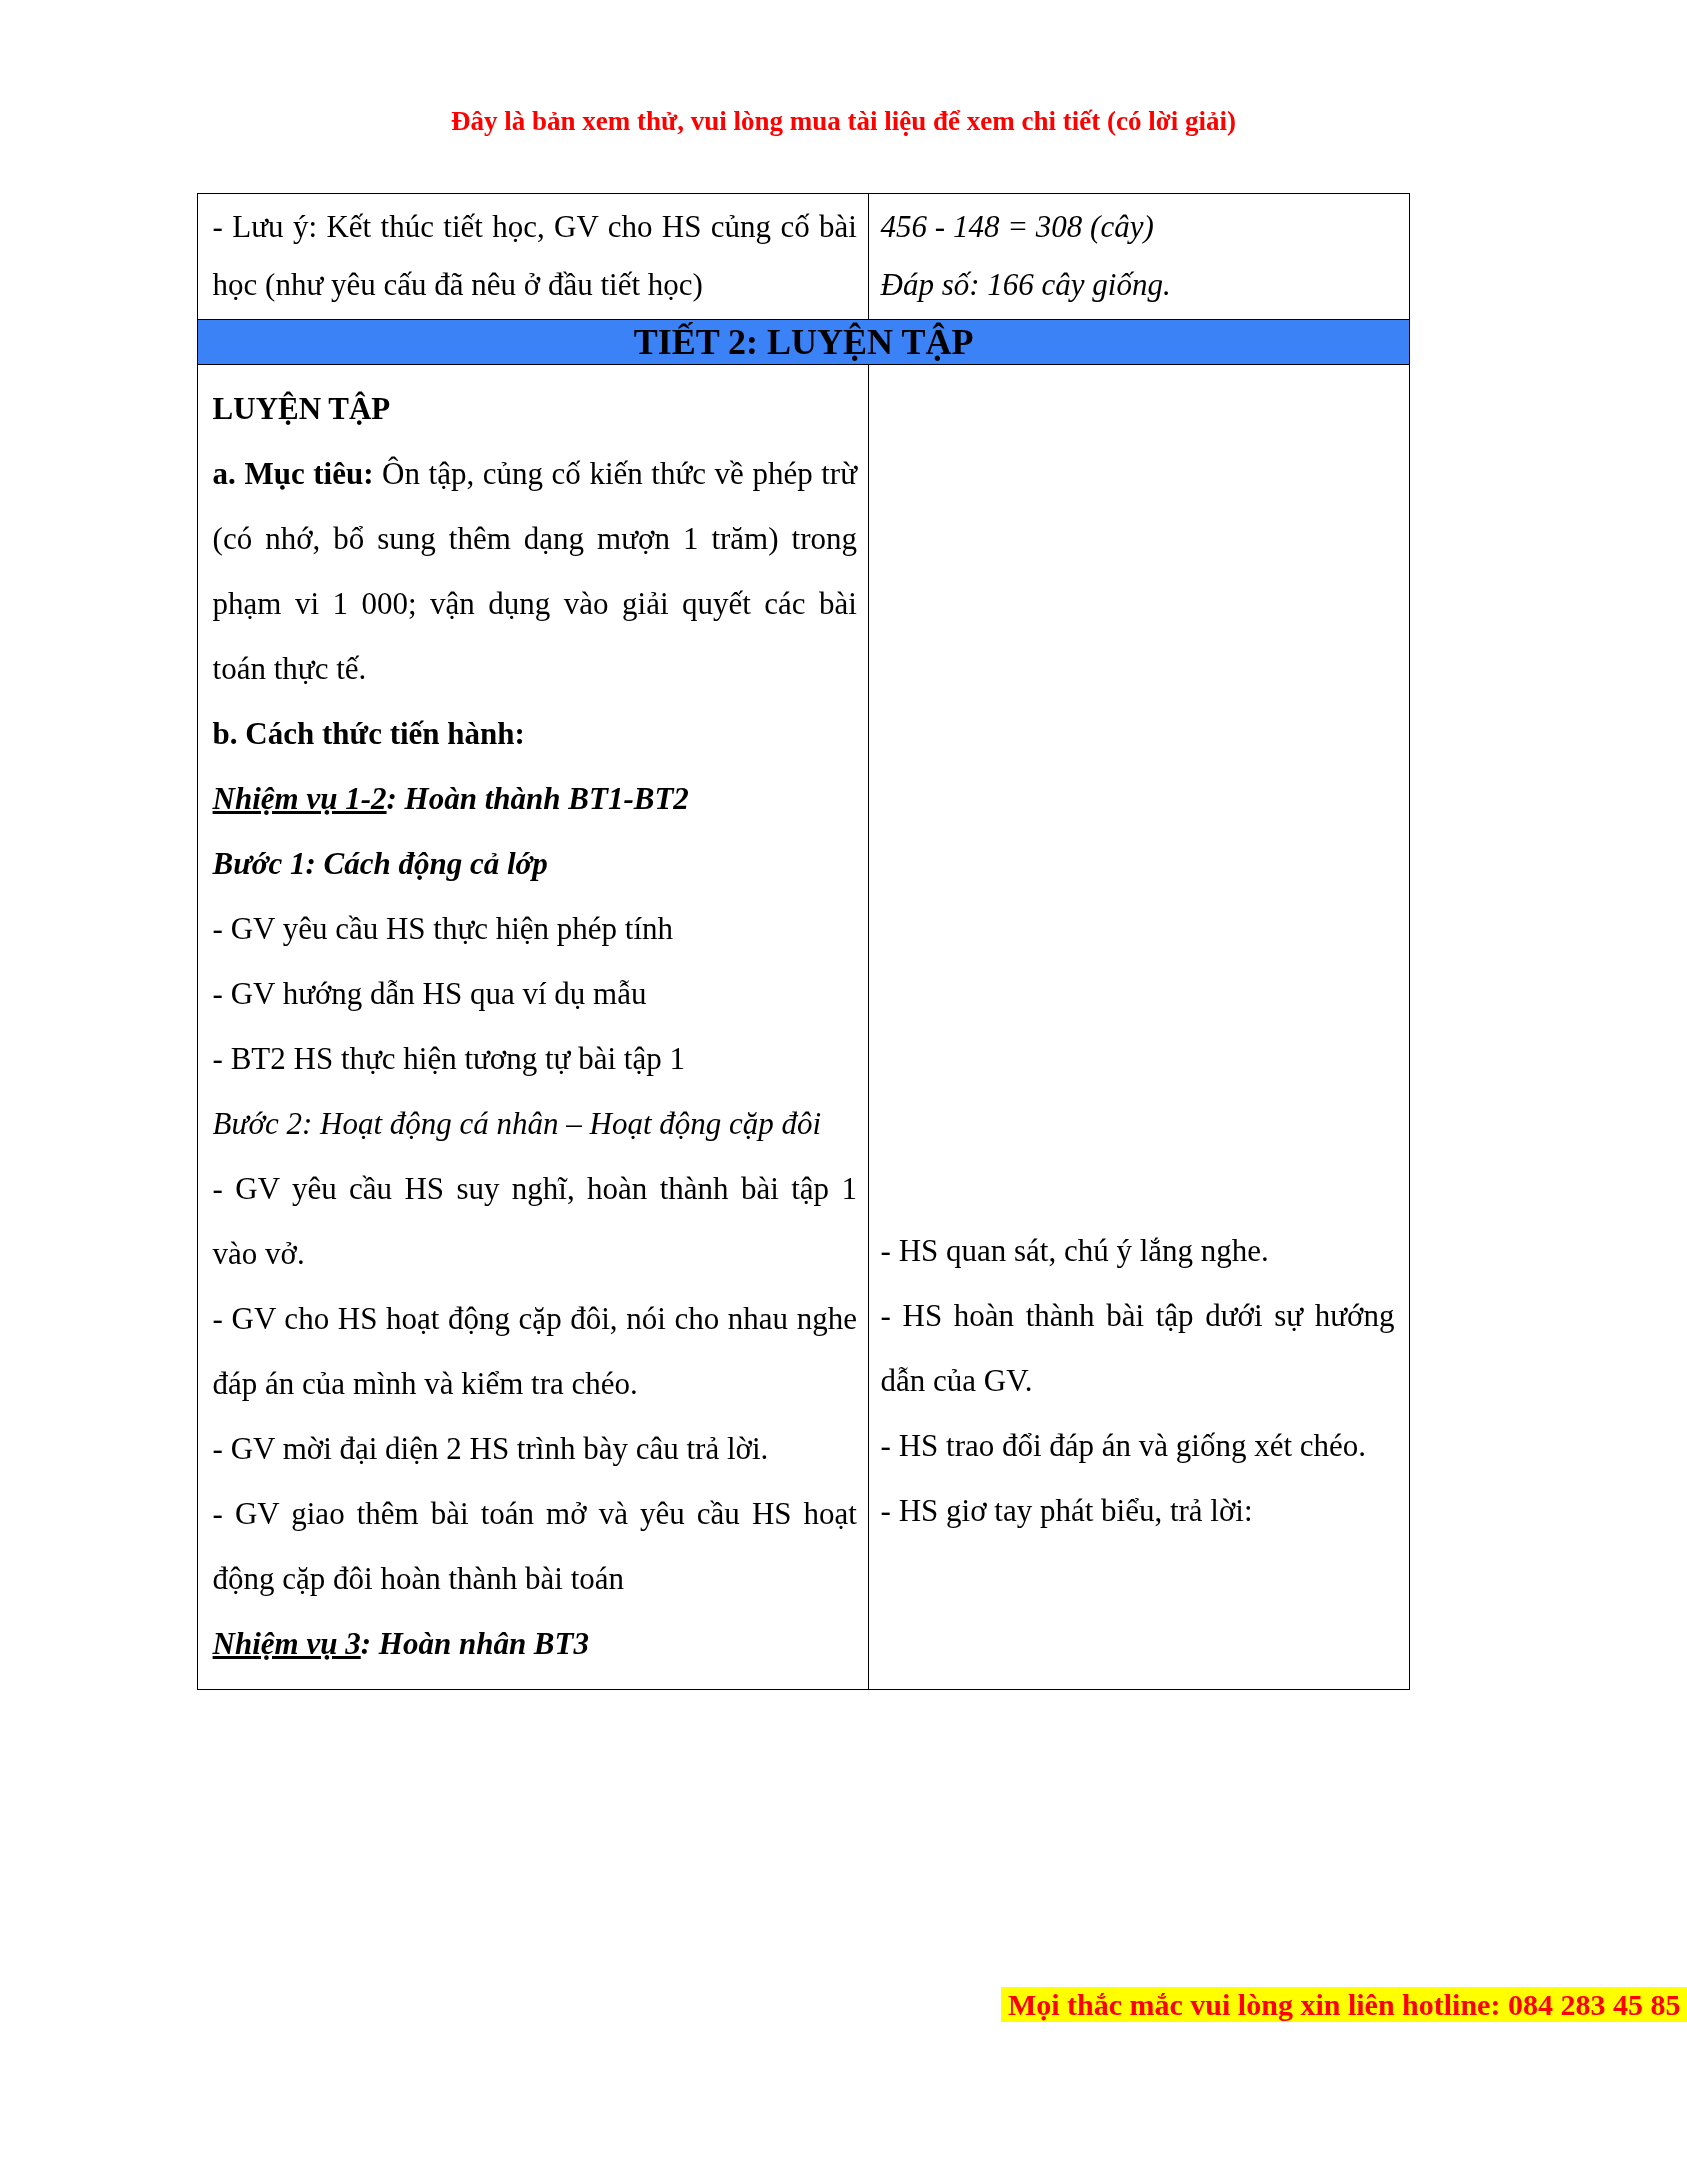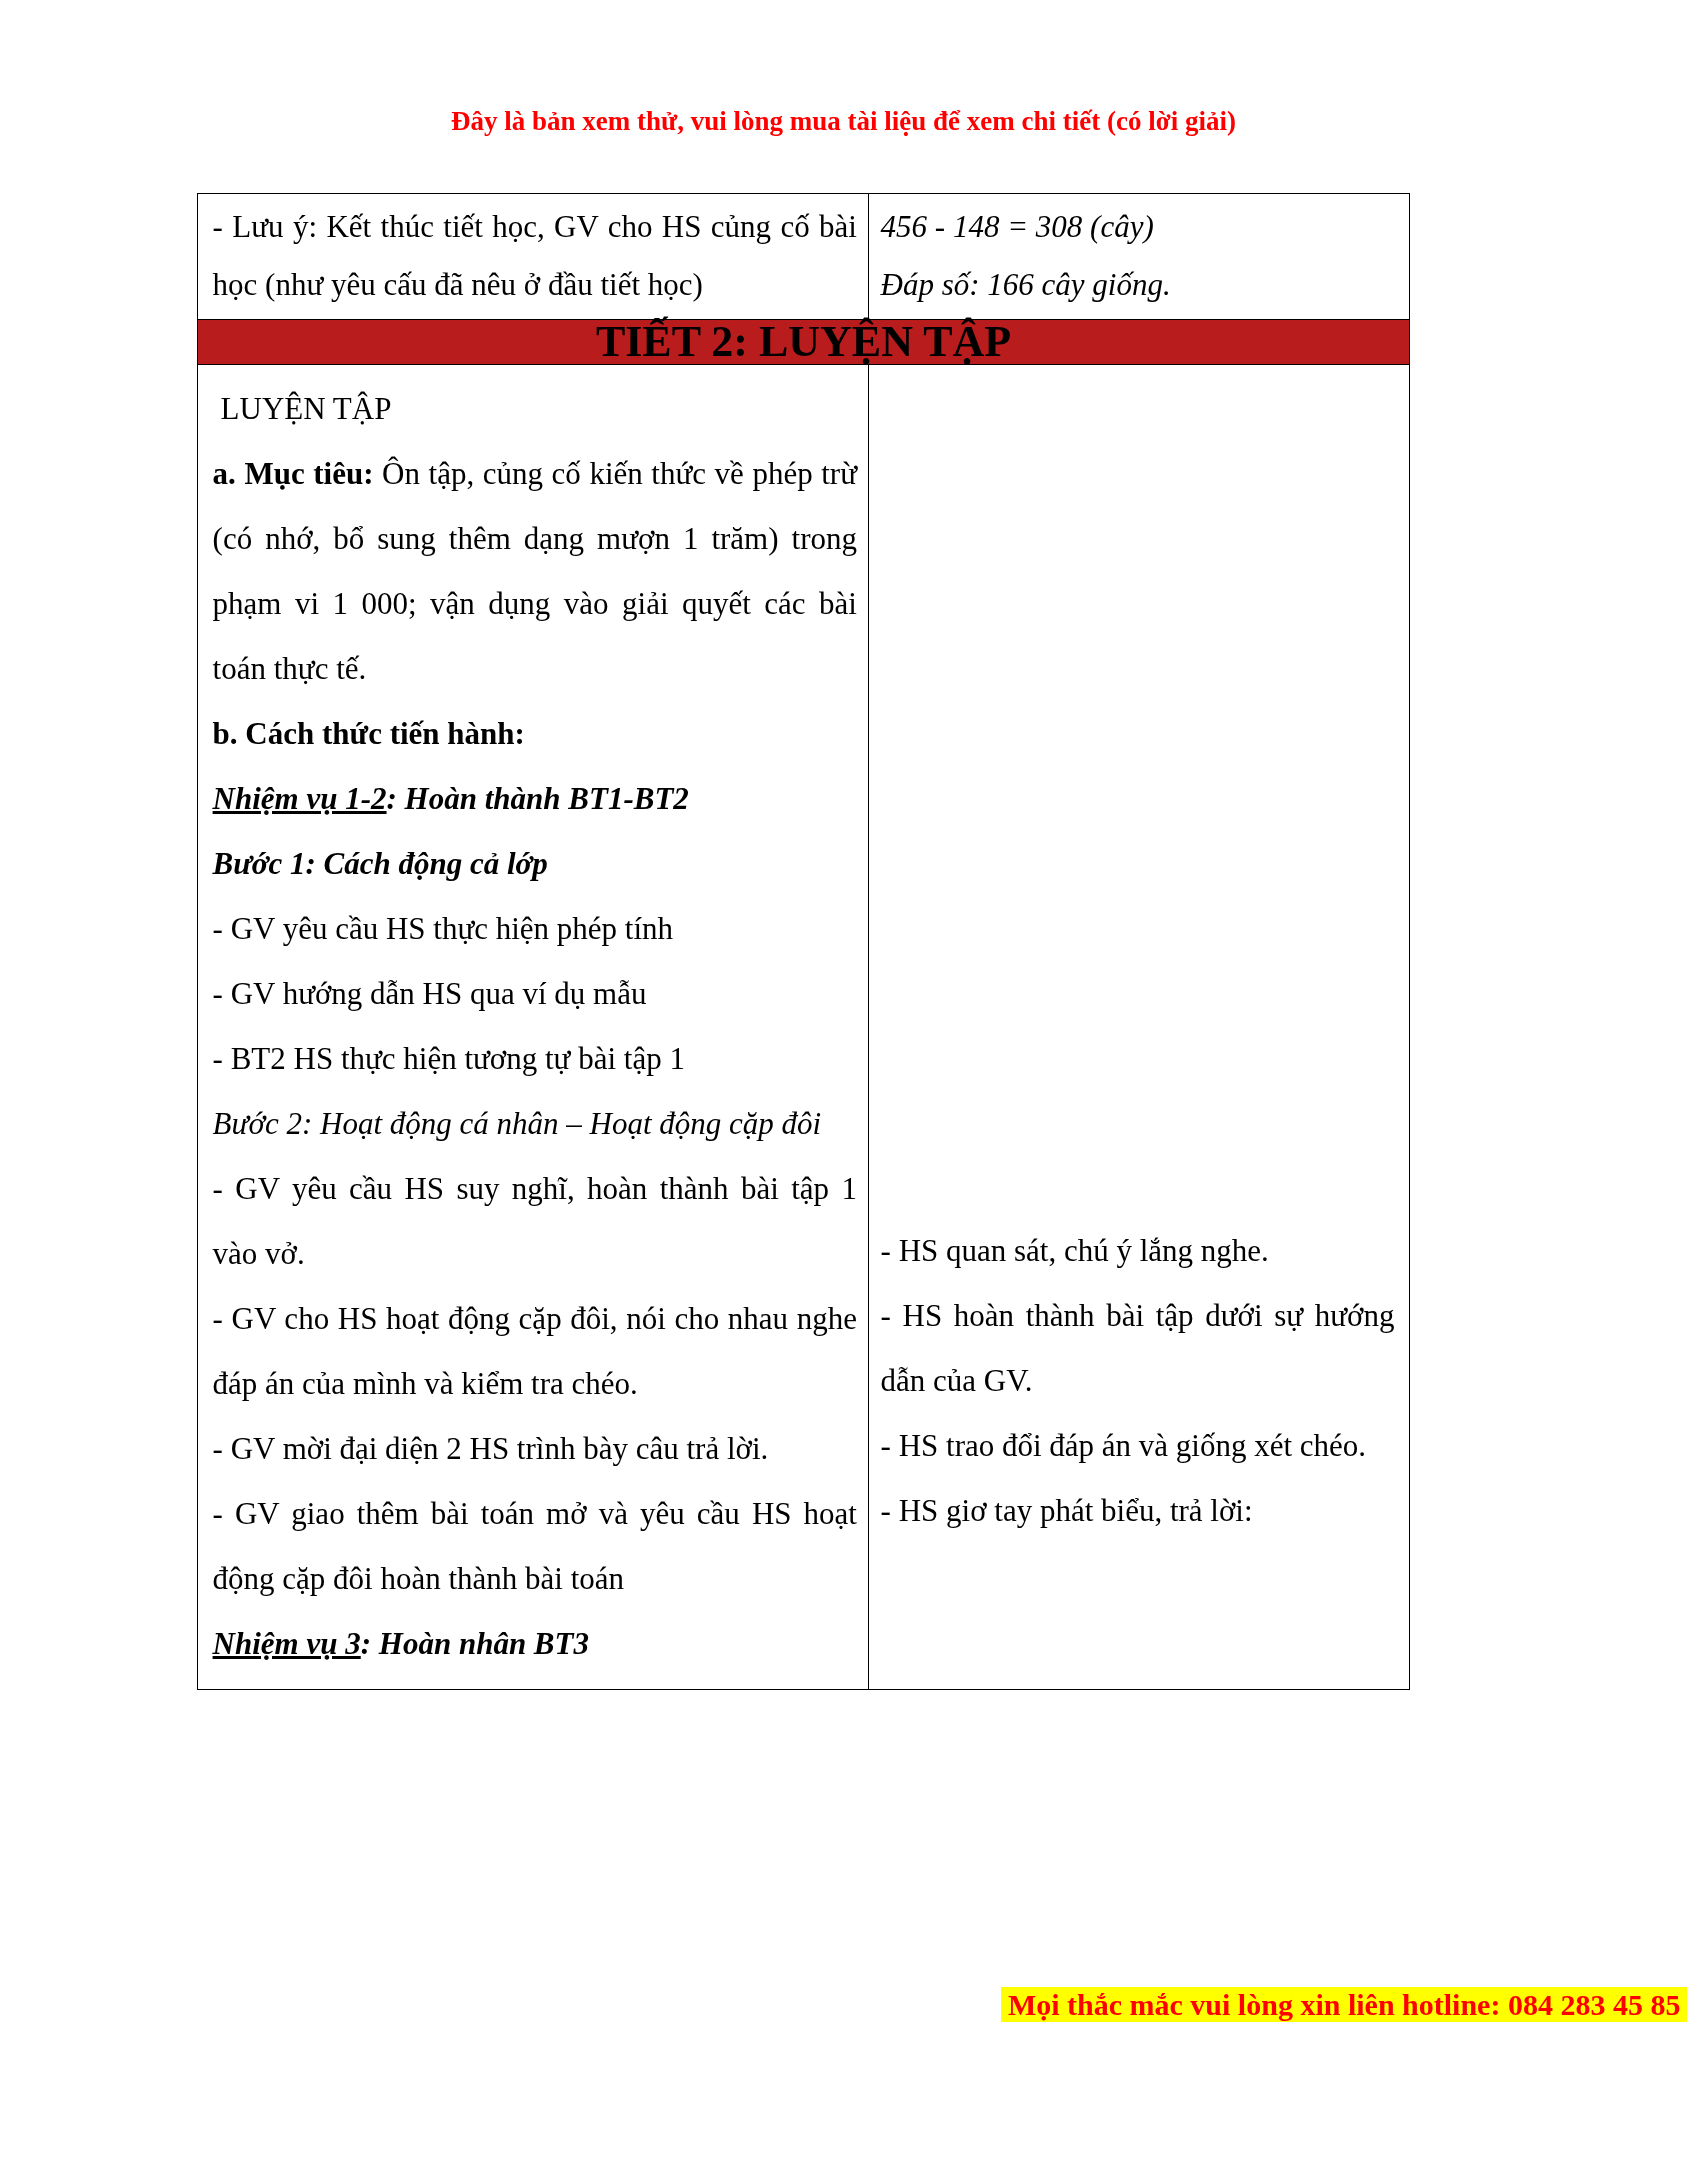--- a/index.html
+++ b/index.html
@@ -69,23 +69,23 @@
   .row1 .cell-right .line {
     font-size: 31px;
     line-height: 58px;
     font-style: italic;
     text-align: left;
   }
   .section-header {
     display: block;
     width: 100%;
     box-sizing: border-box;
-    background: #b91c1c;
+    background: #3b82f6;
     text-align: center;
-    font-size: 44px;
+    font-size: 36px;
     font-weight: bold;
     line-height: 44px;
     height: 44px;
   }
   .main .cell-left {
     padding-top: 10.6px;
     padding-bottom: 13.2px;
   }
   .main .cell-right {
     padding-top: 853px;
@@ -131,21 +131,21 @@
         <div class="line">Đáp số: 166 cây giống.</div>
       </div>
     </div>
 
     <div class="t-row">
       <div class="section-header">TIẾT 2: LUYỆN TẬP</div>
     </div>
 
     <div class="t-row main">
       <div class="cell cell-left" id="left-paras">
-          <p class="para"><span style="font-weight: normal; margin-left: 8px;">LUYỆN TẬP</span></p>
+          <p class="para"><span style="font-weight: bold;">LUYỆN TẬP</span></p>
           <p class="para"><span style="font-weight: bold;">a. Mục tiêu: </span><span>Ôn tập, củng cố kiến thức về phép trừ (có nhớ, bổ sung thêm dạng mượn 1 trăm) trong phạm vi 1 000; vận dụng vào giải quyết các bài toán thực tế.</span></p>
           <p class="para"><span style="font-weight: bold;">b. Cách thức tiến hành:</span></p>
           <p class="para"><span style="font-weight: bold; font-style: italic; text-decoration: underline;">Nhiệm vụ 1-2</span><span style="font-weight: bold; font-style: italic;">: Hoàn thành BT1-BT2</span></p>
           <p class="para"><span style="font-weight: bold; font-style: italic;">Bước 1: Cách động cả lớp</span></p>
           <p class="para"><span>- GV yêu cầu HS thực hiện phép tính</span></p>
           <p class="para"><span>- GV hướng dẫn HS qua ví dụ mẫu</span></p>
           <p class="para"><span>- BT2 HS thực hiện tương tự bài tập 1</span></p>
           <p class="para"><span style="font-weight: normal; font-style: italic;">Bước 2: Hoạt động cá nhân – Hoạt động cặp đôi</span></p>
           <p class="para"><span>- GV yêu cầu HS suy nghĩ, hoàn thành bài tập 1 vào vở.</span></p>
           <p class="para"><span>- GV cho HS hoạt động cặp đôi, nói cho nhau nghe đáp án của mình và kiểm tra chéo.</span></p>

